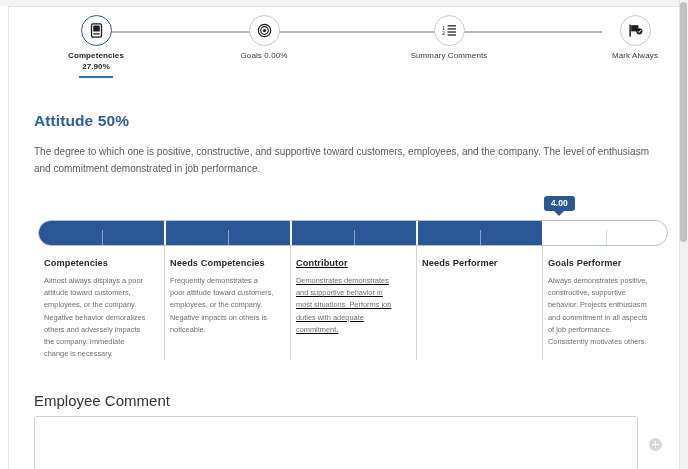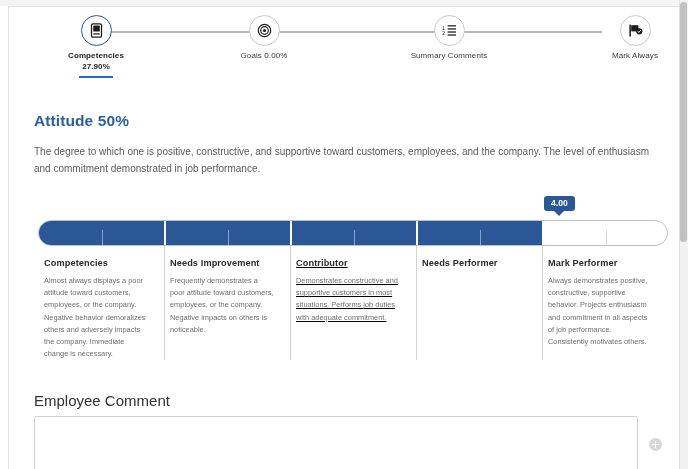--- a/index.html
+++ b/index.html
@@ -395,32 +395,32 @@
       <div class="bar-tick" style="left:441px;"></div>
       <div class="bar-tick dark" style="left:567px;"></div>
     </div>
 
     <div class="levels">
       <div class="level" style="width:126px;">
         <div class="level-title">Competencies</div>
         <div class="level-desc">Almost always displays a poor attitude toward customers, employees, or the company. Negative behavior demoralizes others and adversely impacts the company. Immediate change is necessary.</div>
       </div>
       <div class="level" style="width:126px;">
-        <div class="level-title">Needs Improvement</div>
+        <div class="level-title">Needs Competencies</div>
         <div class="level-desc">Frequently demonstrates a poor attitude toward customers, employees, or the company. Negative impacts on others is noticeable.</div>
       </div>
       <div class="level" style="width:126px;text-decoration:underline;">
         <div class="level-title">Contributor</div>
-        <div class="level-desc">Demonstrates constructive and supportive customers in most situations. Performs job duties with adequate commitment.</div>
+        <div class="level-desc">Demonstrates demonstrates and supportive behavior in most situations. Performs job duties with adequate commitment.</div>
       </div>
       <div class="level" style="width:126px;">
         <div class="level-title">Needs Performer</div>
       </div>
       <div class="level" style="width:126px;">
-        <div class="level-title">Mark Performer</div>
+        <div class="level-title">Goals Performer</div>
         <div class="level-desc">Always demonstrates positive, constructive, supportive behavior. Projects enthusiasm and commitment in all aspects of job performance. Consistently motivates others.</div>
       </div>
     </div>
   </div>
 
   <div class="comment-wrap">
     <div class="comment-label">Employee Comment</div>
     <div class="comment-row">
       <textarea class="comment-box" placeholder="" style=""></textarea>
       <div class="add-btn"></div>

